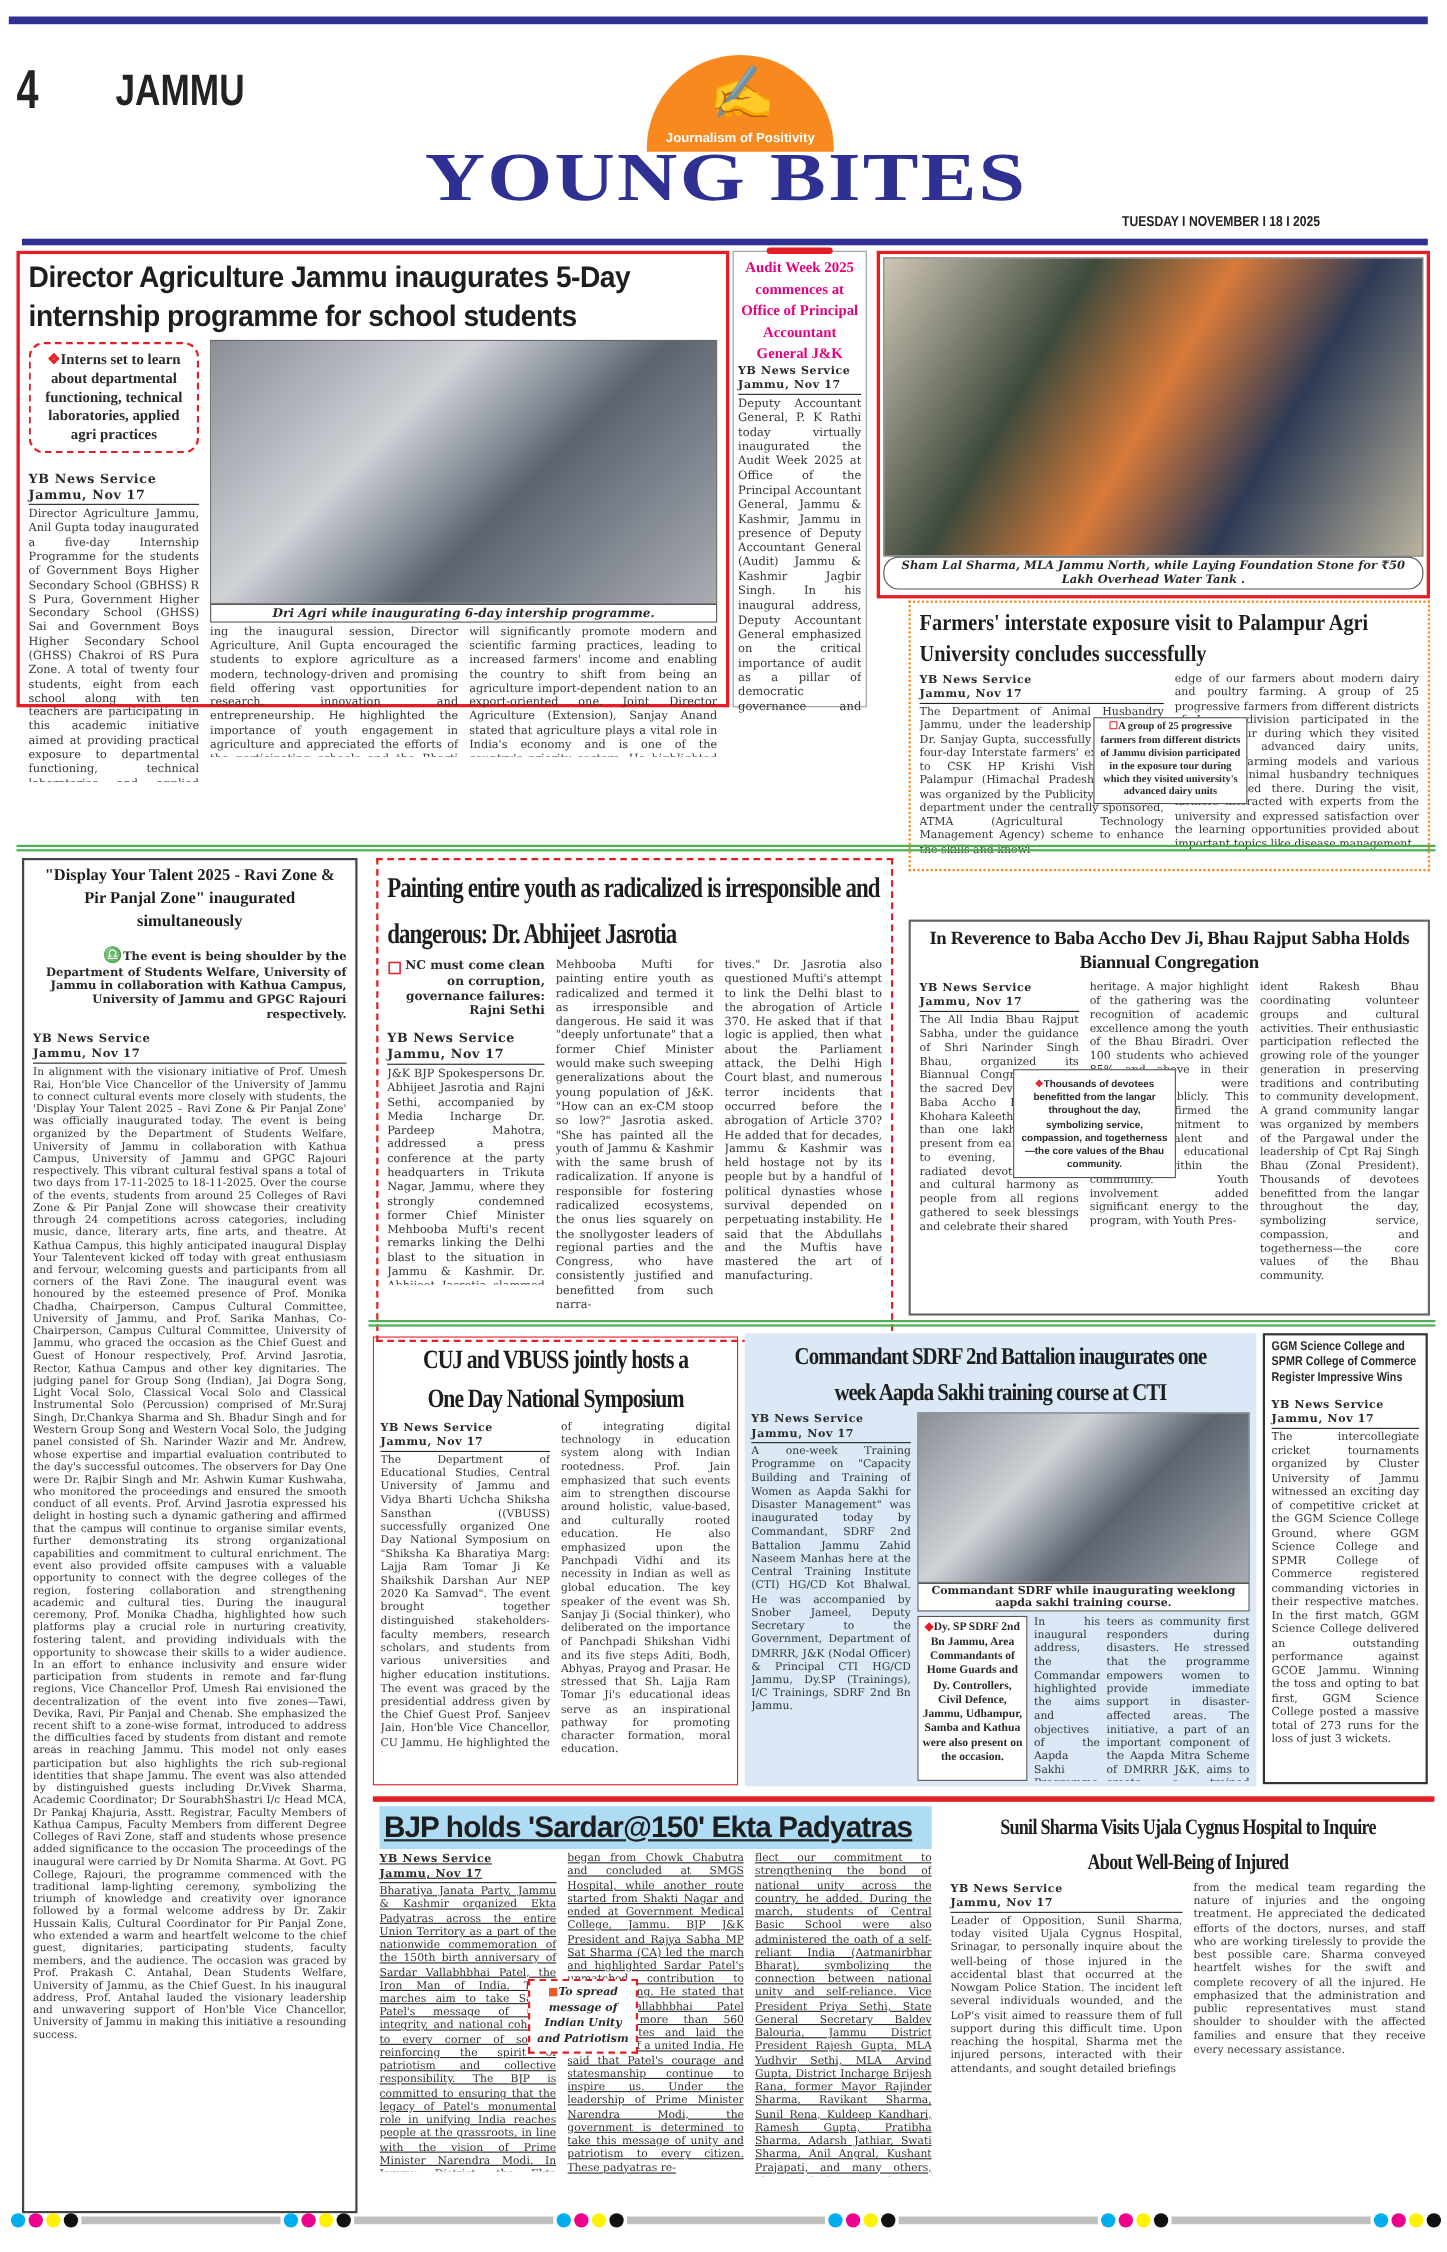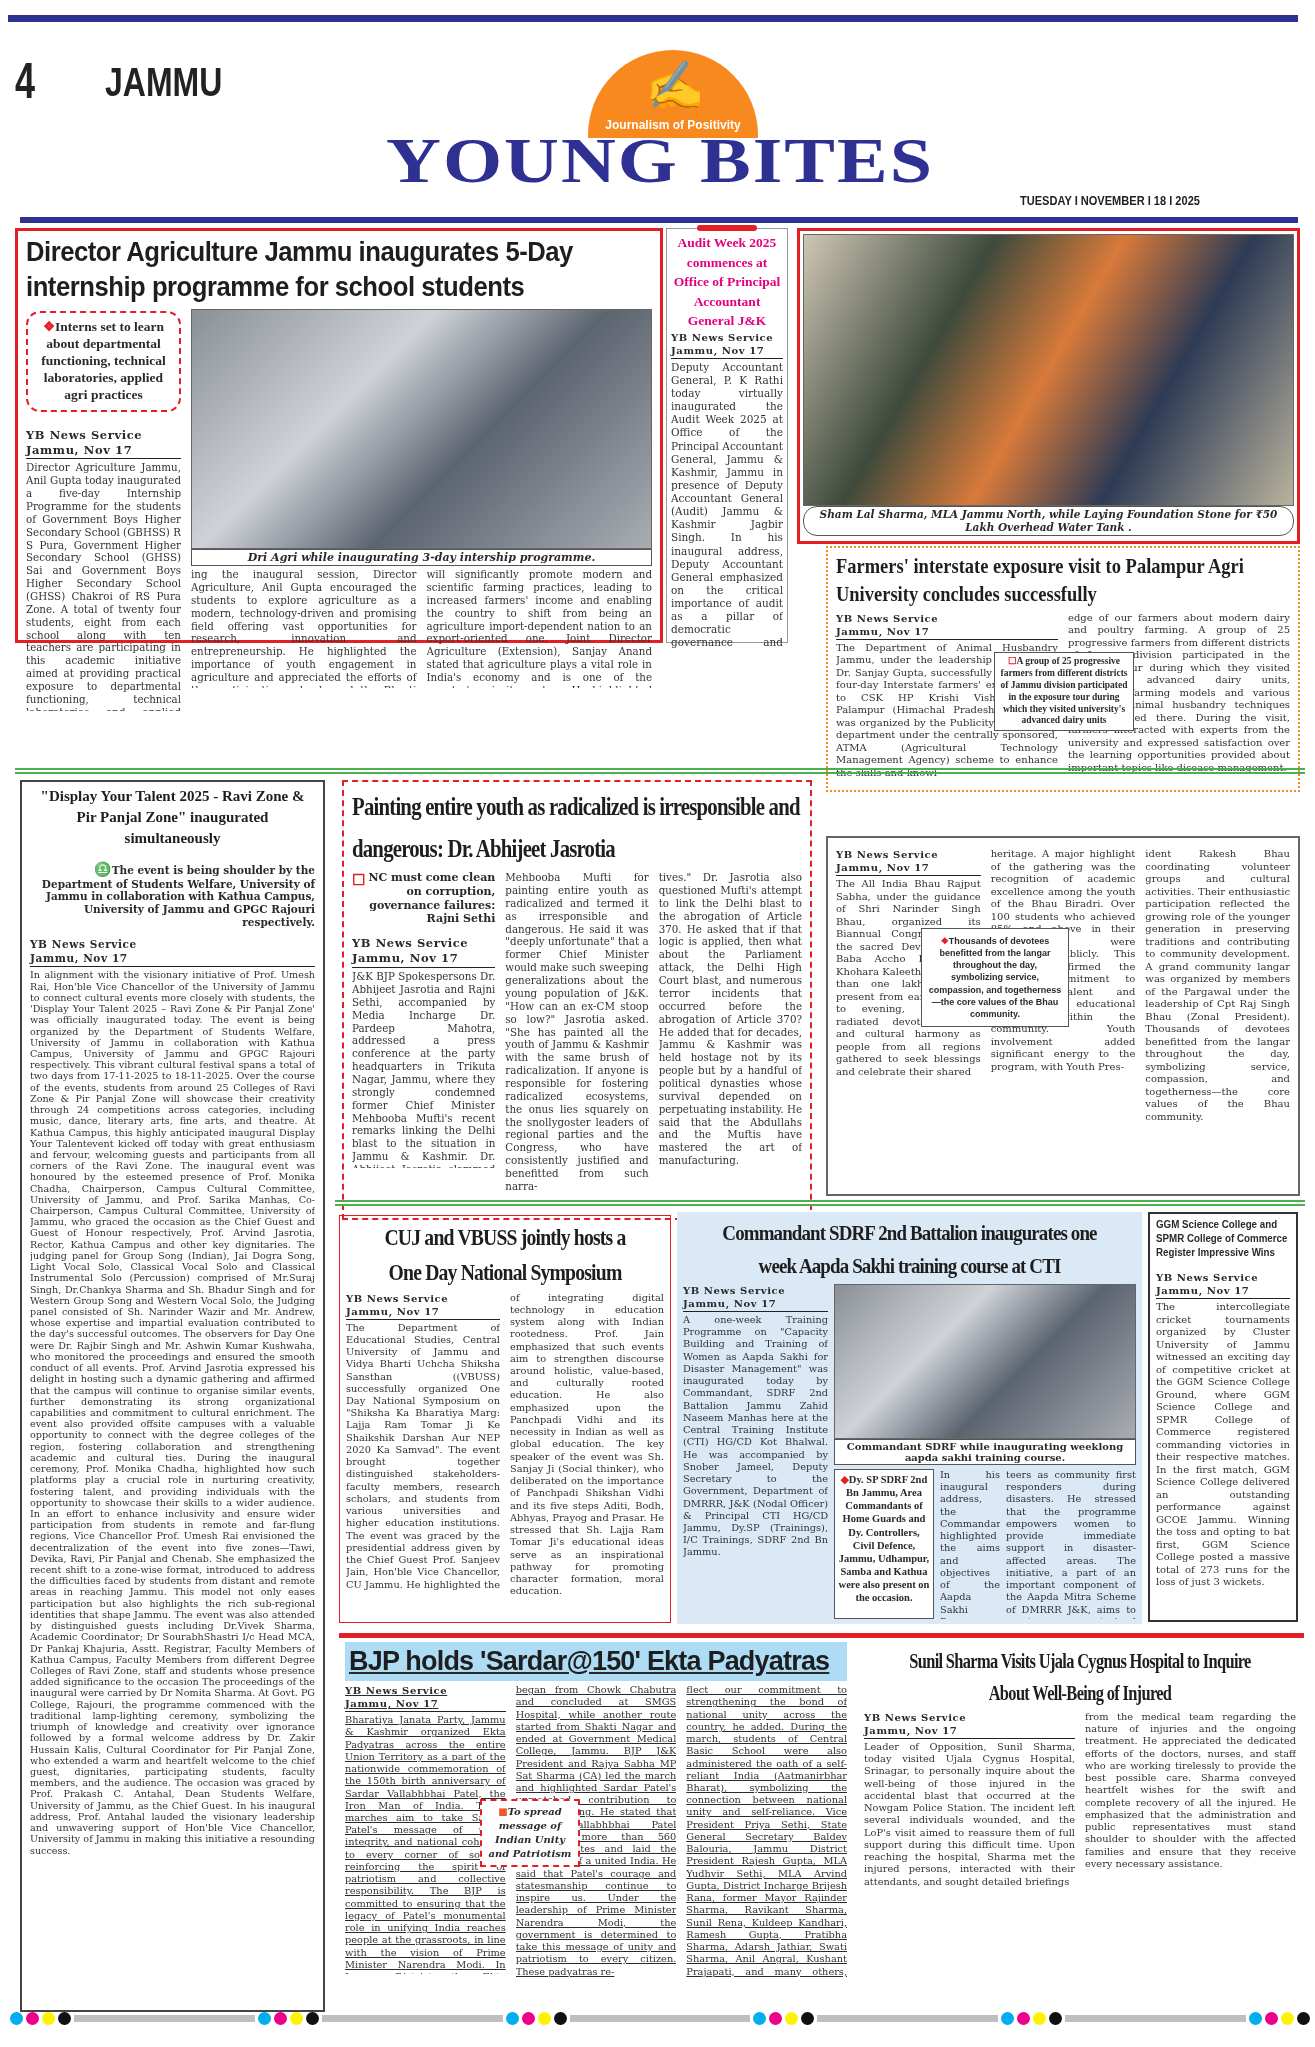--- a/index.html
+++ b/index.html
@@ -52,21 +52,21 @@
         <div class="pull" style="font-size:13.5px;"><span style="color:#e31e24;">❖</span><span>Interns set to learn about departmental functioning, technical laboratories, applied agri practices</span></div>
       </div>
       <div class="byline" style="margin-top:16px;">
           <div>YB News Service</div>
           <div>Jammu, Nov 17</div>
         </div>
       <div class="body" style="height:250px;overflow:hidden;">Director Agriculture Jammu, Anil Gupta today inaugurated a five-day Internship Programme for the students of Government Boys Higher Secondary School (GBHSS) R S Pura, Government Higher Secondary School (GHSS) Sai and Government Boys Higher Secondary School (GHSS) Chakroi of RS Pura Zone. A total of twenty four students, eight from each school along with ten teachers are participating in this academic initiative aimed at providing practical exposure to departmental functioning, technical laboratories and applied agricultural practices. Joint Director Agriculture (Extension), Sanjay Anand; Deputy Director (Trainings), Karuna Nidhi; Academic Mentor from Bharti Airtel Foundation, Arvi Khan; senior officers and staff of the Agriculture Department were present. While addressing the gathering dur-</div>
     </div>
     <div style="flex:1;display:flex;flex-direction:column;">
       <div class="photo" style="height:240px;"></div>
-      <div class="caption">Dri Agri while inaugurating 3-day intership programme.</div>
+      <div class="caption">Dri Agri while inaugurating 6-day intership programme.</div>
       <div class="cols" style="margin-top:2px;">
         <div class="body" style="height:120px;overflow:hidden;">ing the inaugural session, Director Agriculture, Anil Gupta encouraged the students to explore agriculture as a modern, technology-driven and promising field offering vast opportunities for research, innovation and entrepreneurship. He highlighted the importance of youth engagement in agriculture and appreciated the efforts of the participating schools and the Bharti Airtel Foundation for collaborating in this learning initiative. He further stated that if educated youth enter the agriculture sector, it</div>
         <div class="body" style="height:120px;overflow:hidden;">will significantly promote modern and scientific farming practices, leading to increased farmers' income and enabling the country to shift from being an agriculture import-dependent nation to an export-oriented one. Joint Director Agriculture (Extension), Sanjay Anand stated that agriculture plays a vital role in India's economy and is one of the country's priority sectors. He highlighted that more than six lakh farmers in the Jammu Division are associated with the Agriculture Department.</div>
       </div>
     </div>
   </div>
 </div>
 
 <div class="box" style="left:666px;top:228px;width:122px;height:415px;border:1px solid #999;padding:4px 4px;">
   <div style="position:absolute;left:30px;top:-4px;width:60px;height:6px;background:#e31e24;border-radius:3px;"></div>
@@ -124,20 +124,21 @@
           <div>Jammu, Nov 17</div>
         </div>
       <div class="body" style="height:198px;overflow:hidden;">J&amp;K BJP Spokespersons Dr. Abhijeet Jasrotia and Rajni Sethi, accompanied by Media Incharge Dr. Pardeep Mahotra, addressed a press conference at the party headquarters in Trikuta Nagar, Jammu, where they strongly condemned former Chief Minister Mehbooba Mufti's recent remarks linking the Delhi blast to the situation in Jammu &amp; Kashmir. Dr. Abhijeet Jasrotia slammed former CM</div>
     </div>
     <div class="body" style="height:325px;overflow:hidden;">Mehbooba Mufti for painting entire youth as radicalized and termed it as irresponsible and dangerous. He said it was "deeply unfortunate" that a former Chief Minister would make such sweeping generalizations about the young population of J&amp;K. "How can an ex-CM stoop so low?" Jasrotia asked. "She has painted all the youth of Jammu &amp; Kashmir with the same brush of radicalization. If anyone is responsible for fostering radicalized ecosystems, the onus lies squarely on the snollygoster leaders of regional parties and the Congress, who have consistently justified and benefitted from such narra-</div>
     <div class="body" style="height:325px;overflow:hidden;">tives." Dr. Jasrotia also questioned Mufti's attempt to link the Delhi blast to the abrogation of Article 370. He asked that if that logic is applied, then what about the Parliament attack, the Delhi High Court blast, and numerous terror incidents that occurred before the abrogation of Article 370? He added that for decades, Jammu &amp; Kashmir was held hostage not by its people but by a handful of political dynasties whose survival depended on perpetuating instability. He said that the Abdullahs and the Muftis have mastered the art of manufacturing.</div>
   </div>
 </div>
 
 <div class="box" style="left:826px;top:836px;width:474px;height:360px;border:2px solid #666;padding:4px 8px;">
+  <div class="cond" style="font-size:17px;text-align:center;line-height:1.3;letter-spacing:-0.3px;">In Reverence to Baba Accho Dev Ji, Bhau Rajput Sabha Holds Biannual Congregation</div>
   <div class="cols" style="margin-top:6px;position:relative;">
     <div>
       <div class="byline" style="font-size:10px;">
           <div>YB News Service</div>
           <div>Jammu, Nov 17</div>
         </div>
       <div class="body" style="height:255px;overflow:hidden;font-size:10px;">The All India Bhau Rajput Sabha, under the guidance of Shri Narinder Singh Bhau, organized its Biannual Congregation at the sacred Dev Asthan of Baba Accho Dev Ji in Khohara Kaleeth. With more than one lakh devotees present from early morning to evening, the event radiated devotion, unity, and cultural harmony as people from all regions gathered to seek blessings and celebrate their shared</div>
     </div>
     <div class="body" style="height:285px;overflow:hidden;font-size:10px;">heritage. A major highlight of the gathering was the recognition of academic excellence among the youth of the Bhau Biradri. Over 100 students who achieved 85% and above in their examinations were felicitated publicly. This gesture reaffirmed the Sabha's commitment to nurturing talent and encouraging educational progress within the community. Youth involvement added significant energy to the program, with Youth Pres-</div>
     <div class="body" style="height:285px;overflow:hidden;font-size:10px;">ident Rakesh Bhau coordinating volunteer groups and cultural activities. Their enthusiastic participation reflected the growing role of the younger generation in preserving traditions and contributing to community development. A grand community langar was organized by members of the Pargawal under the leadership of Cpt Raj Singh Bhau (Zonal President). Thousands of devotees benefitted from the langar throughout the day, symbolizing service, compassion, and togetherness—the core values of the Bhau community.</div>

